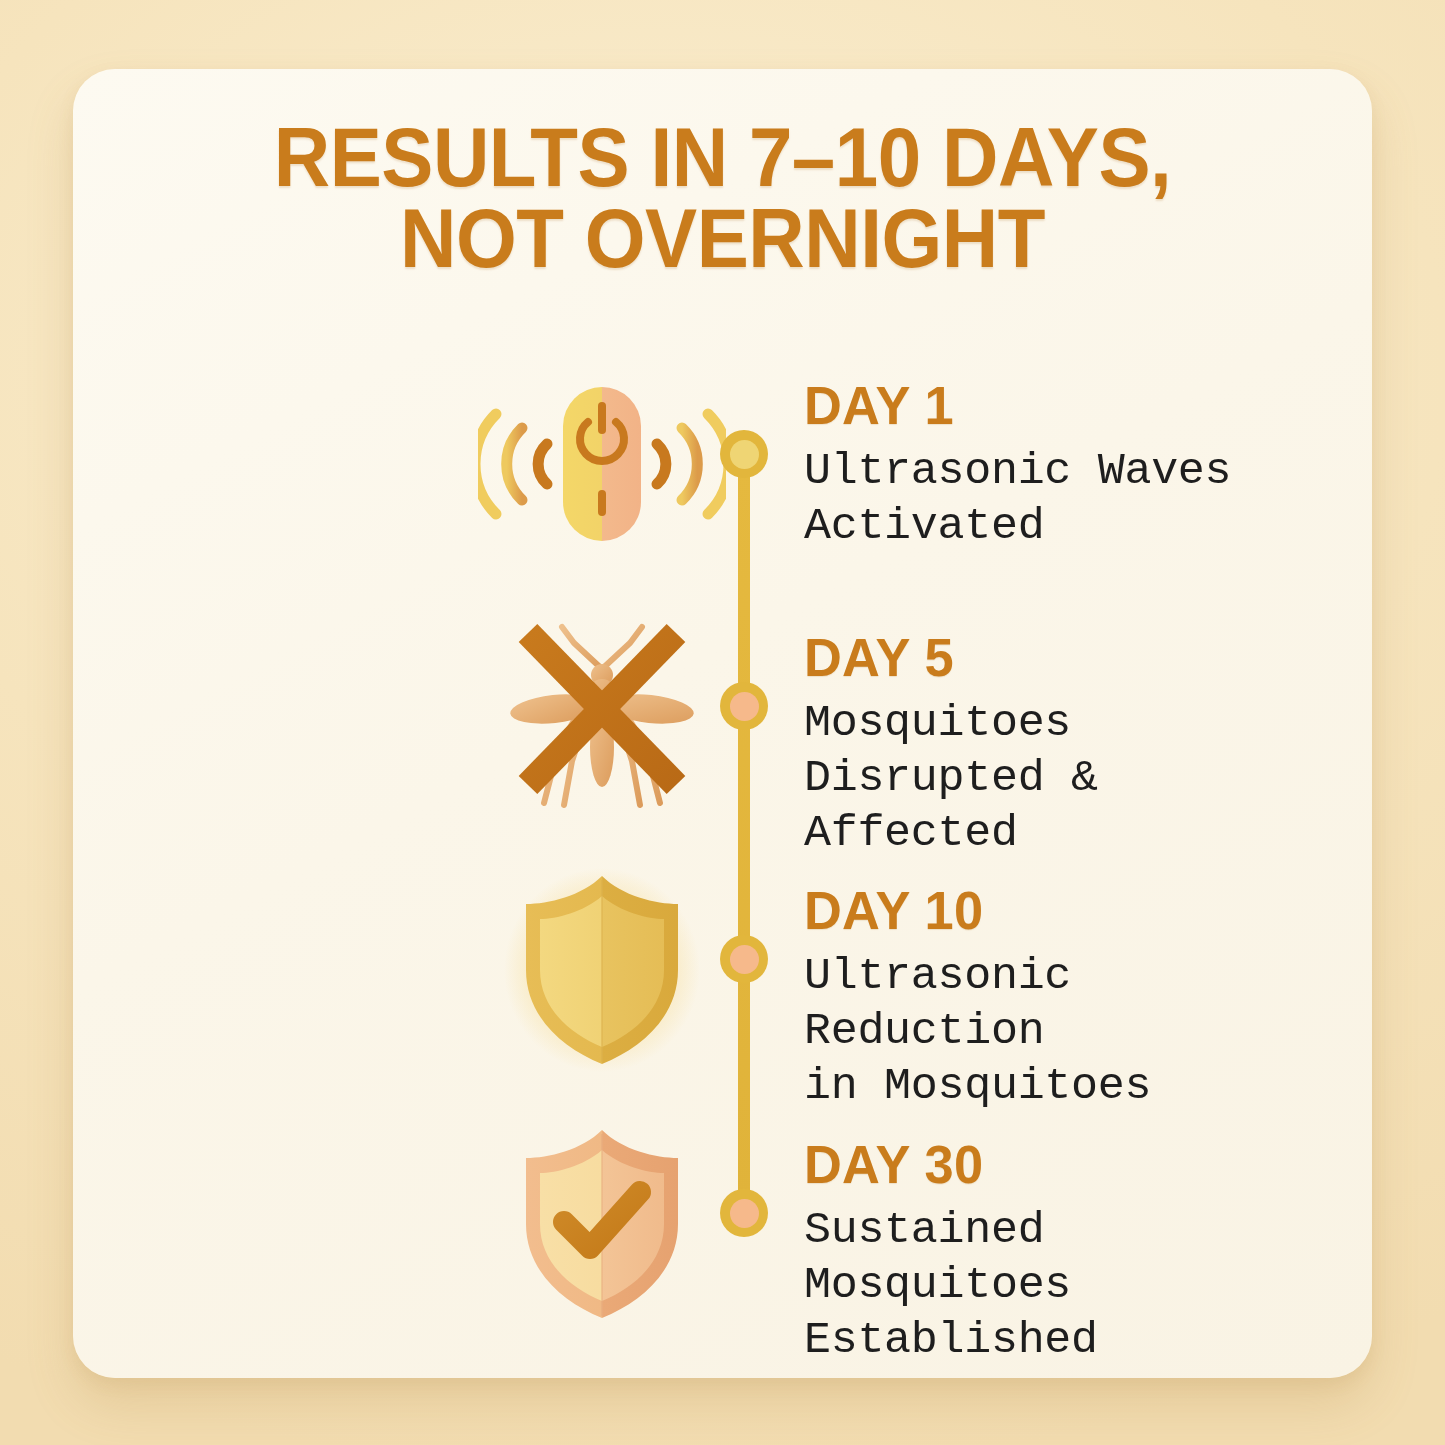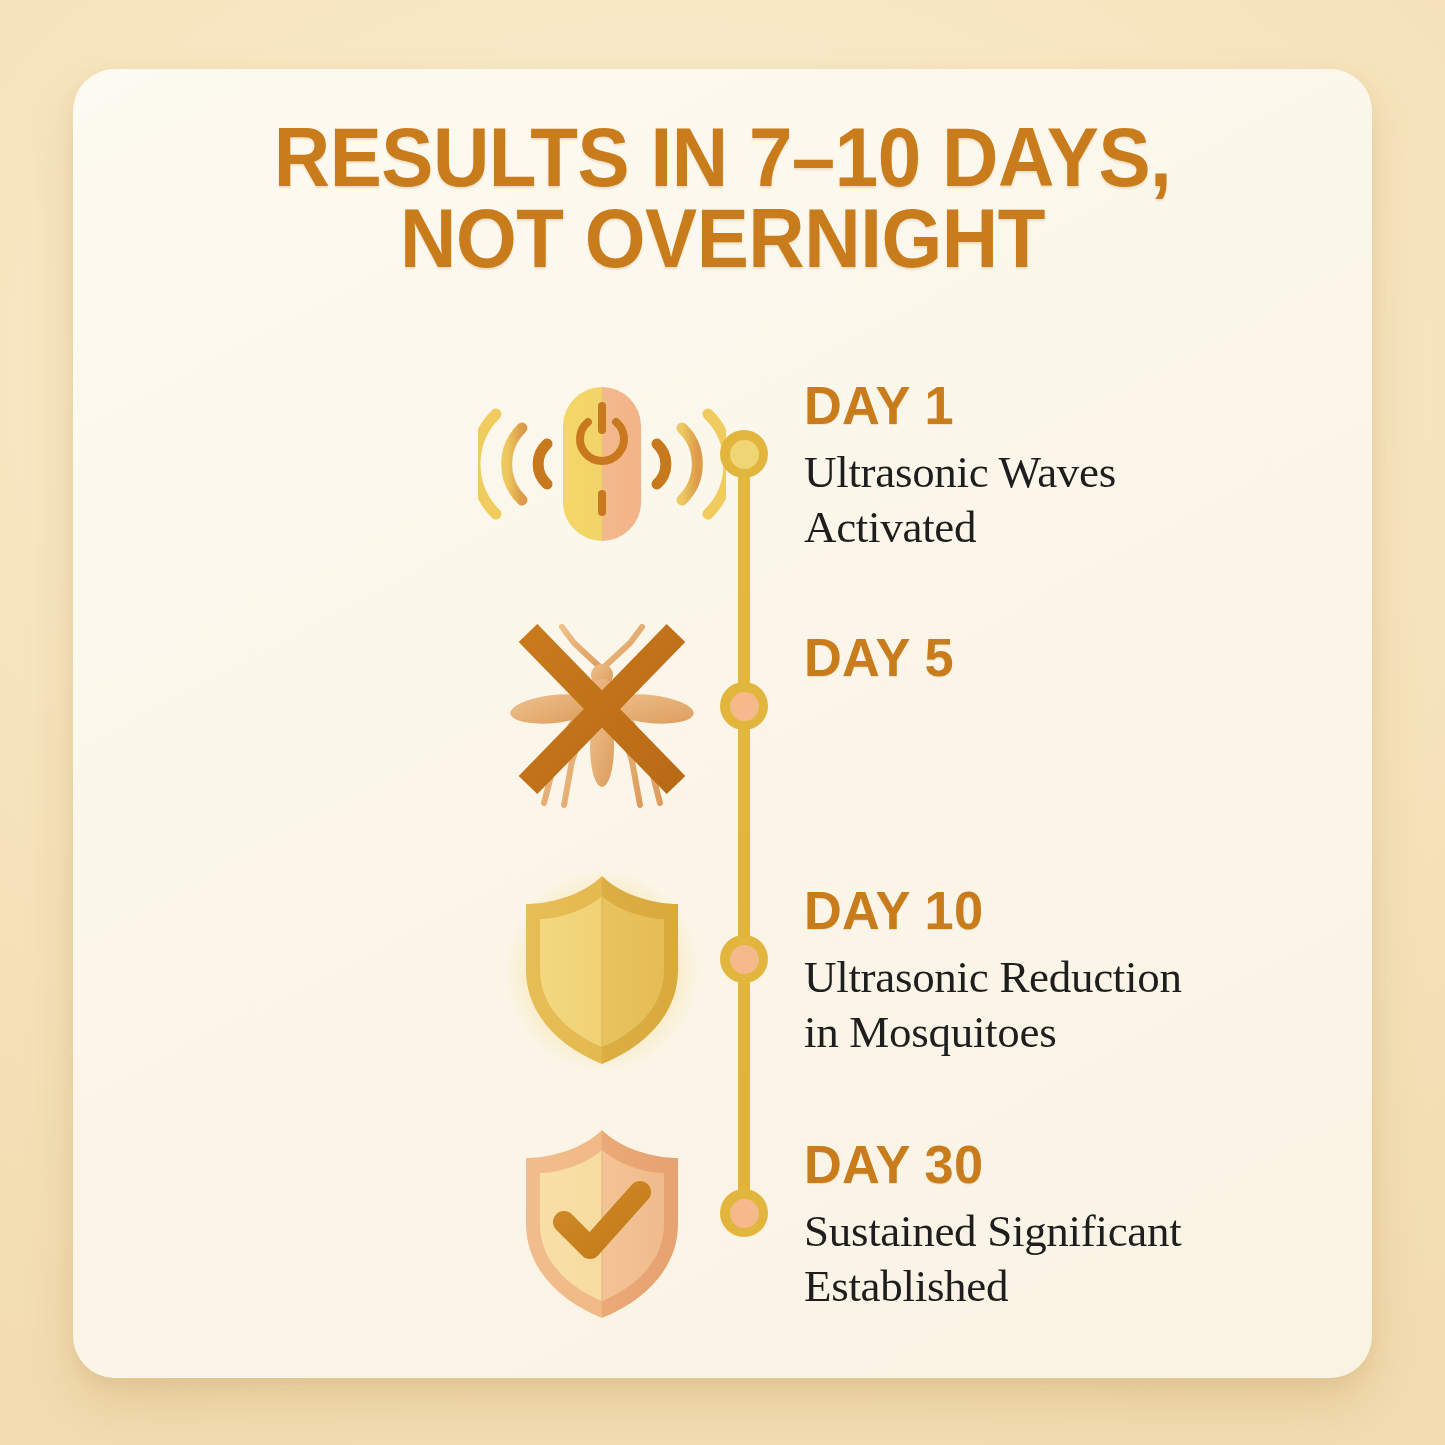--- a/index.html
+++ b/index.html
@@ -137,21 +137,21 @@
     font-size: 54px;
     line-height: 1.04;
     letter-spacing: 0.3px;
     color: #c97c1c;
     margin-bottom: 12px;
     transform: scaleX(0.97);
     transform-origin: left center;
     text-shadow: 0 1px 1px rgba(160, 96, 14, 0.14);
   }
   .day-desc {
-    font-family: Liberation Serif, serif;
+    font-family: Liberation Mono, monospace;
     font-weight: 400;
     font-size: 45px;
     line-height: 1.22;
     color: #1e1e1e;
     letter-spacing: -0.3px;
     white-space: pre-line;
   }
 
   .icon-svg { display: block; }
 </style>
@@ -259,20 +259,22 @@
             </g>
           </svg>
         </div>
 
         <div class="node c-peach">
           <div class="core"></div>
         </div>
 
         <div class="text-cell">
           <div class="day-label">DAY 5</div>
+          <div class="day-desc">Mosquitoes
+Disrupted &amp; Affected</div>
         </div>
       </div>
 
       <div class="row r2">
 
         <div class="icon-cell">
           <svg class="icon-svg" width="196" height="206" viewBox="0 0 196 206" aria-hidden="true">
             <defs>
               <linearGradient id="gsOuter" x1="0" y1="0" x2="1" y2="0">
                 <stop offset="0%" stop-color="#e7bd56"></stop>
@@ -341,20 +343,20 @@
             <path d="M60 102 L 86 128 L 136 72" fill="none" stroke="url(#scCheck)" stroke-width="22" stroke-linecap="round" stroke-linejoin="round"></path>
           </svg>
         </div>
 
         <div class="node c-peach">
           <div class="core"></div>
         </div>
 
         <div class="text-cell">
           <div class="day-label">DAY 30</div>
-          <div class="day-desc">Sustained Significant
+          <div class="day-desc">Sustained Mosquitoes
 Established</div>
         </div>
       </div>
 
     </div>
   </div>
 </div>
 
 </body></html>

